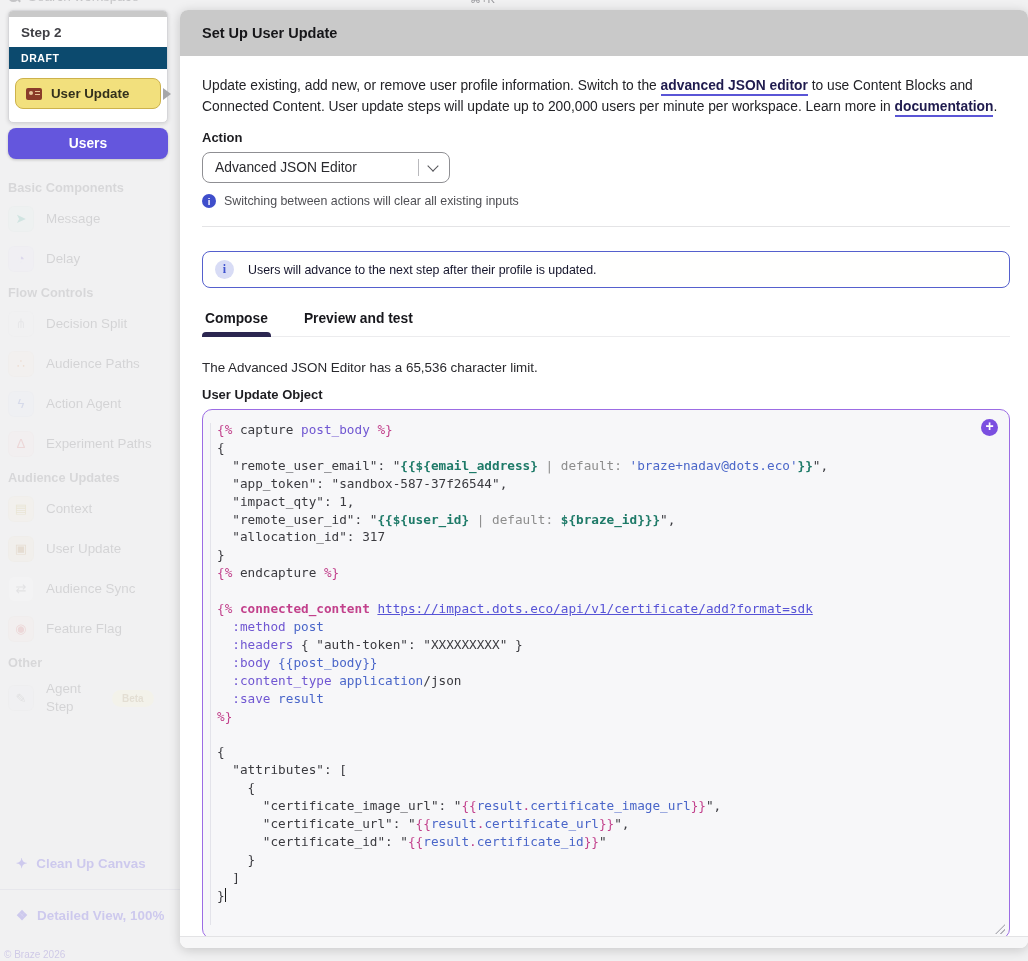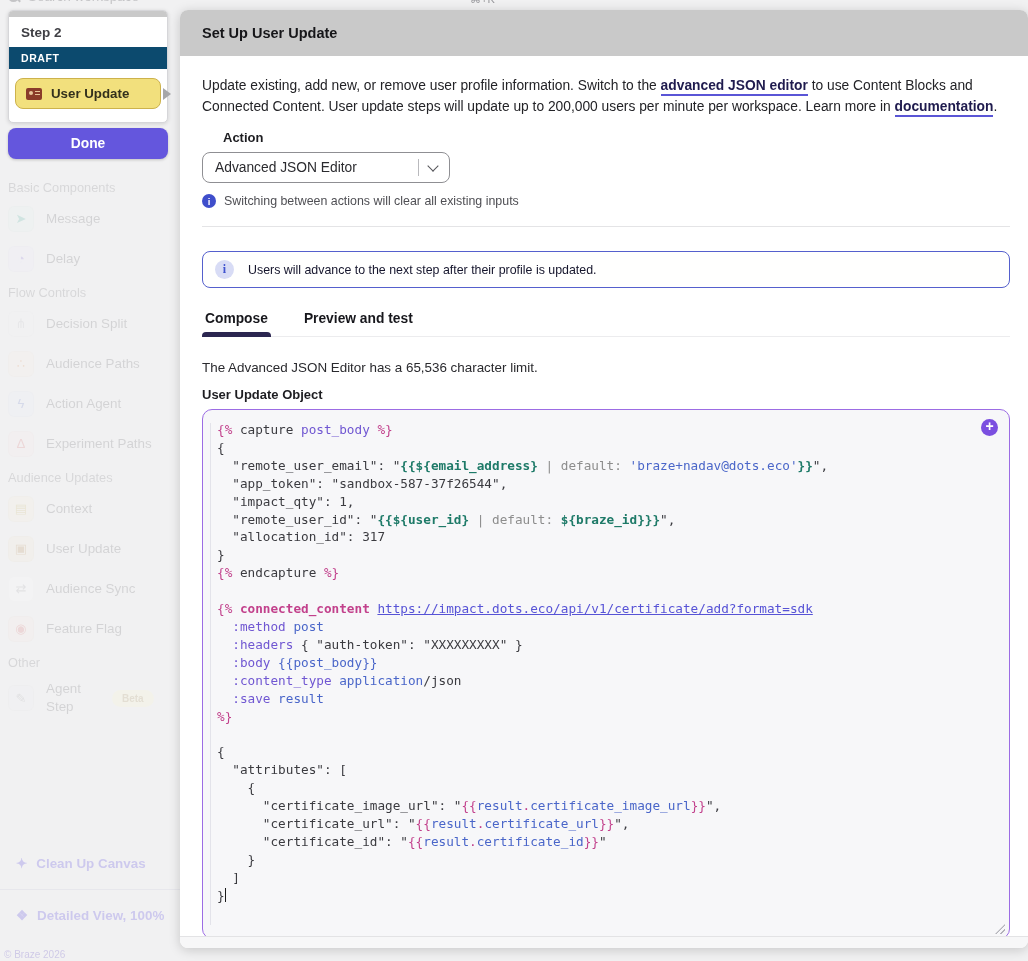--- a/index.html
+++ b/index.html
@@ -28,21 +28,21 @@
   .idcard::after { content:""; position:absolute; left:3px; top:3px; width:4px; height:4px; background:#e8c49a; border-radius:50%; }
   .idcard::before { content:""; position:absolute; right:2px; top:3px; width:5px; height:1.5px; background:#e8c49a; box-shadow:0 3px 0 #e8c49a; }
   .connector { position:absolute; right:-11px; top:50%; margin-top:-6px; width:0; height:0;
     border-top:6px solid transparent; border-bottom:6px solid transparent; border-left:8px solid #a6a6a9; }
   .done-btn { position:absolute; left:8px; top:128px; width:160px; height:31px; background:#6456dd; color:#fff;
     border:none; border-radius:8px; font-family:"Liberation Sans",sans-serif; font-size:13.8px; font-weight:bold; cursor:pointer;
     box-shadow:0 1px 3px rgba(0,0,0,.2); }
 
   
   .sidebar-list { position:absolute; left:8px; top:168px; width:168px; opacity:.16; }
-  .sec-header { font-size:12.8px; font-weight:normal; color:#55555a; margin:12px 0 10px; }
+  .sec-header { font-size:12.8px; font-weight:bold; color:#55555a; margin:12px 0 10px; }
   .side-item { display:flex; align-items:center; gap:12px; margin-bottom:13px; min-height:27px; cursor:pointer; }
   .icon-box { width:26px; height:26px; border-radius:6px; display:flex; align-items:center; justify-content:center;
     font-size:13px; flex:0 0 auto; border:1px solid rgba(0,0,0,.05); }
   .side-label { font-size:13.4px; color:#3f3f44; white-space:nowrap; }
   .side-label.wrap { white-space:normal; width:52px; line-height:1.35; }
   .beta-badge { margin-left:2px; background:#fef9c3; color:#a08238; font-size:10px; font-weight:bold;
     padding:3px 10px; border-radius:9px; }
   .sidebar-footer { position:absolute; left:0; top:0; width:180px; }
   .foot-row { position:absolute; left:16px; display:flex; align-items:center; gap:9px;
     color:#8c80e6; font-weight:bold; font-size:13.4px; opacity:.35; cursor:pointer; white-space:nowrap; }
@@ -53,21 +53,21 @@
   
   .modal { position:absolute; left:180px; top:10px; width:848px; height:938px; background:#fff;
     border-radius:8px; box-shadow:0 2px 12px rgba(0,0,0,.18); overflow:hidden; }
   .modal-header { height:46px; background:#c9c9c9; display:flex; align-items:center; padding:0 22px;
     font-size:14.5px; font-weight:bold; color:#161619; }
   .modal-body { padding:0 18px 0 22px; }
 
   .desc { margin-top:19px; font-size:13.8px; line-height:21px; color:#232327; max-width:812px; }
   .seg-link { font-weight:bold; color:#1f1b4e; border-bottom:2px solid #5a55d6; padding-bottom:.5px; cursor:pointer; }
 
-  .field-label { margin-top:13px; font-size:13px; font-weight:bold; color:#1d1d21;margin-left:21px; }
+  .field-label { margin-top:13px; font-size:13px; font-weight:bold; color:#1d1d21; }
   .dropdown { margin-top:7px; width:248px; height:31px; border:1px solid #8f8f93; border-radius:8px;
     display:flex; align-items:center; padding-left:12px; font-size:13.8px; color:#2b2b2f; cursor:pointer; background:#fff; }
   .dd-right { margin-left:auto; display:flex; align-items:center; height:100%; }
   .dd-divider { width:1px; height:60%; background:#b9b9bd; }
   .chev-down { width:8px; height:8px; border-right:1.8px solid #55555a; border-bottom:1.8px solid #55555a;
     transform:rotate(45deg); margin:0 12px 3px 10px; }
 
   .note-row { margin-top:11px; display:flex; align-items:center; gap:8px; font-size:12.4px; color:#4f4f54; }
   .info-dot { width:14px; height:14px; border-radius:50%; background:#3f4ecb; color:#fff; font-size:9.5px;
     font-weight:bold; display:flex; align-items:center; justify-content:center; font-style:normal; }
@@ -126,21 +126,21 @@
     <div class="step-title">Step 2</div>
     <div class="draft-band">DRAFT</div>
     <div class="chip-wrap">
       <div class="node-chip">
         <span class="idcard"></span>
         <span>User Update</span>
         <span class="connector"></span>
       </div>
     </div>
   </div>
-  <button class="done-btn">Done</button>
+  <button class="done-btn">Users</button>
 
   <div class="sidebar-list">
       <div class="sec-header">Basic Components</div>
       <div class="side-item">
         <span class="icon-box" style="background: rgb(227, 243, 238); color: rgb(42, 167, 143);">➤</span>
         <span class="side-label">Message</span>
       </div>
       <div class="side-item">
         <span class="icon-box" style="background: rgb(236, 234, 252); color: rgb(122, 92, 214);">◔</span>
         <span class="side-label">Delay</span>

